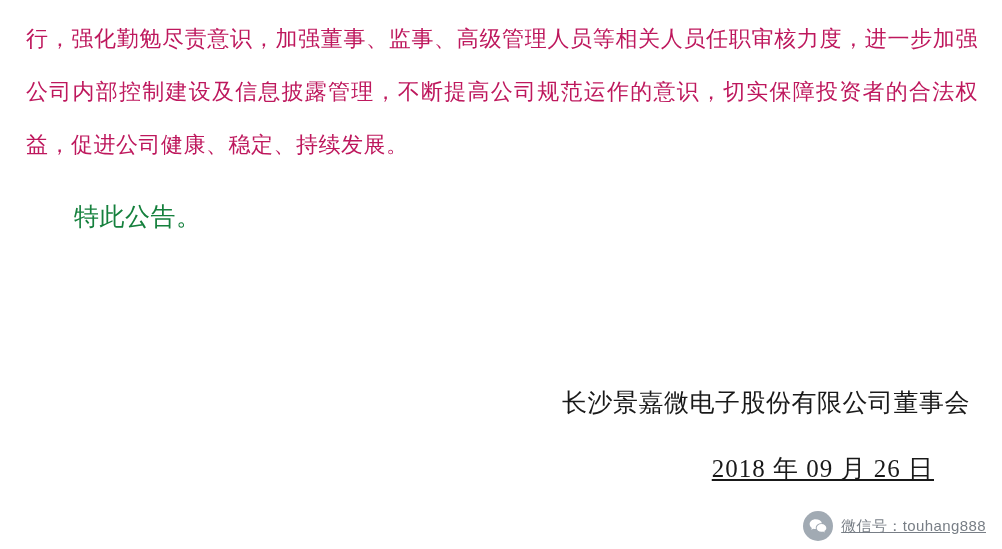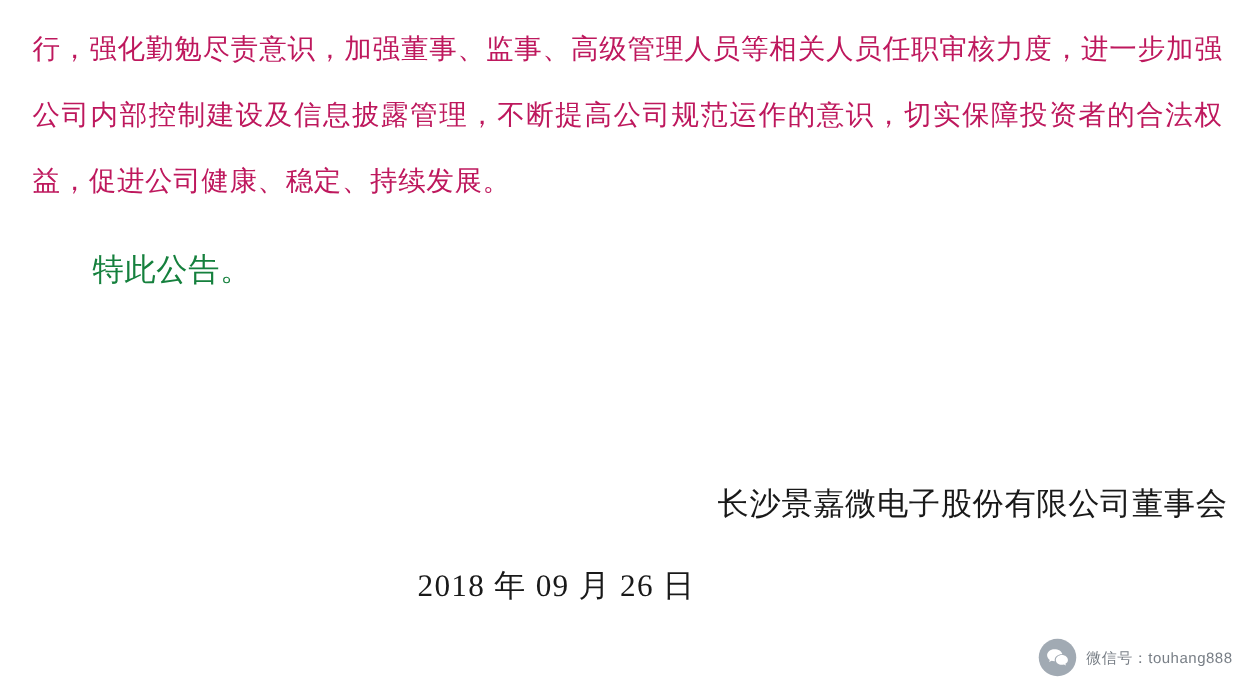--- a/index.html
+++ b/index.html
@@ -42,37 +42,39 @@
     width: 952px;
     font-size: 25px;
     line-height: 53px;
     letter-spacing: 0.5px;
     text-indent: 48px;
     color: #15803d;
   }
 
   .signature {
     position: absolute;
-    right: 20px;
+    right: 32px;
     top: 386px;
     width: 700px;
     text-align: right;
     font-size: 25px;
     letter-spacing: 0.5px;
     color: #191919;
   }
 
   .date-line {
     position: absolute;
     right: 68px;
     top: 452px;
     width: 600px;
+    text-align: right;
     font-size: 25px;
     letter-spacing: 1px;
     color: #191919;
+    text-decoration: underline;
   }
 
   .footer-badge {
     position: absolute;
     right: 16px;
     bottom: 8px;
     display: flex;
     align-items: center;
     gap: 8px;
     opacity: 0.92;
@@ -86,24 +88,25 @@
     display: flex;
     align-items: center;
     justify-content: center;
     flex: 0 0 auto;
   }
 
   .wechat-icon svg { display: block; }
 
   .footer-text {
     font-family: "Liberation Sans", "DejaVu Sans", sans-serif;
-    font-size: 12px;
+    font-size: 15px;
     color: #6d747c;
     letter-spacing: 0.4px;
     white-space: nowrap;
+    text-decoration: underline;
   }
 </style>
 </head>
 <body>
 
 <div class="page">
 
   <div class="body-text">行，强化勤勉尽责意识，加强董事、监事、高级管理人员等相关人员任职审核力度，进一步加强公司内部控制建设及信息披露管理，不断提高公司规范运作的意识，切实保障投资者的合法权益，促进公司健康、稳定、持续发展。</div>
 
   <div class="para-note">特此公告。</div>

